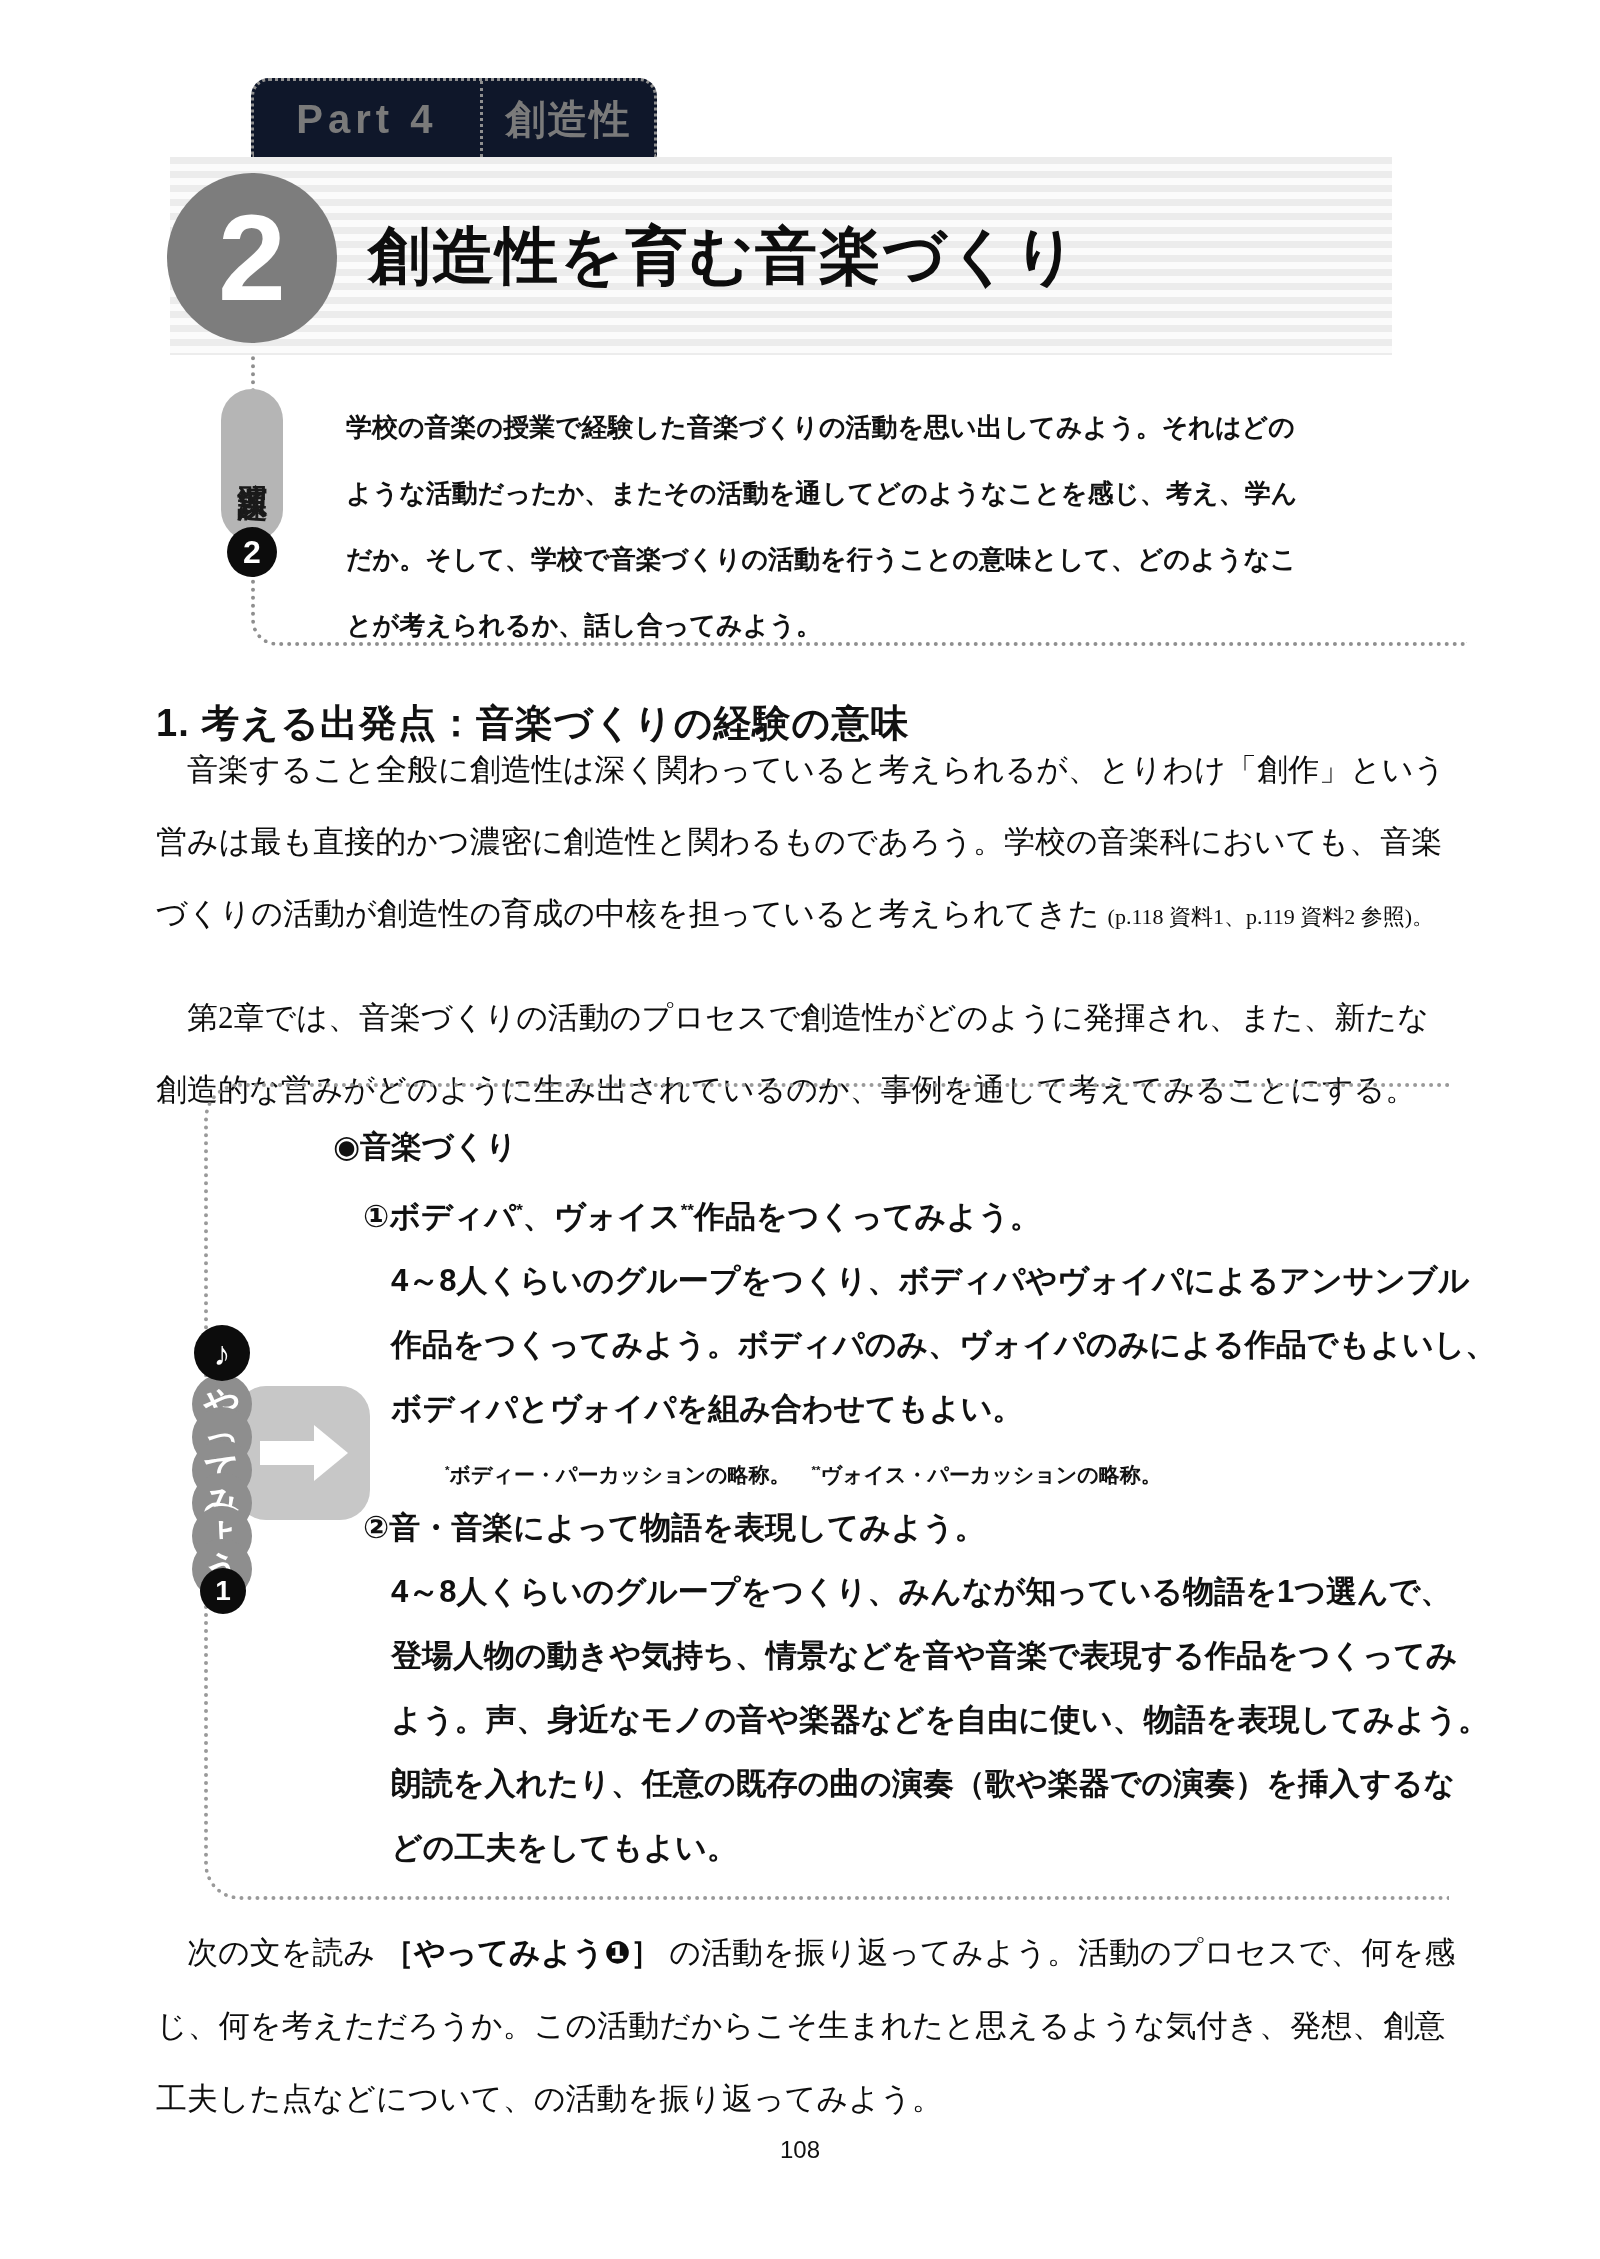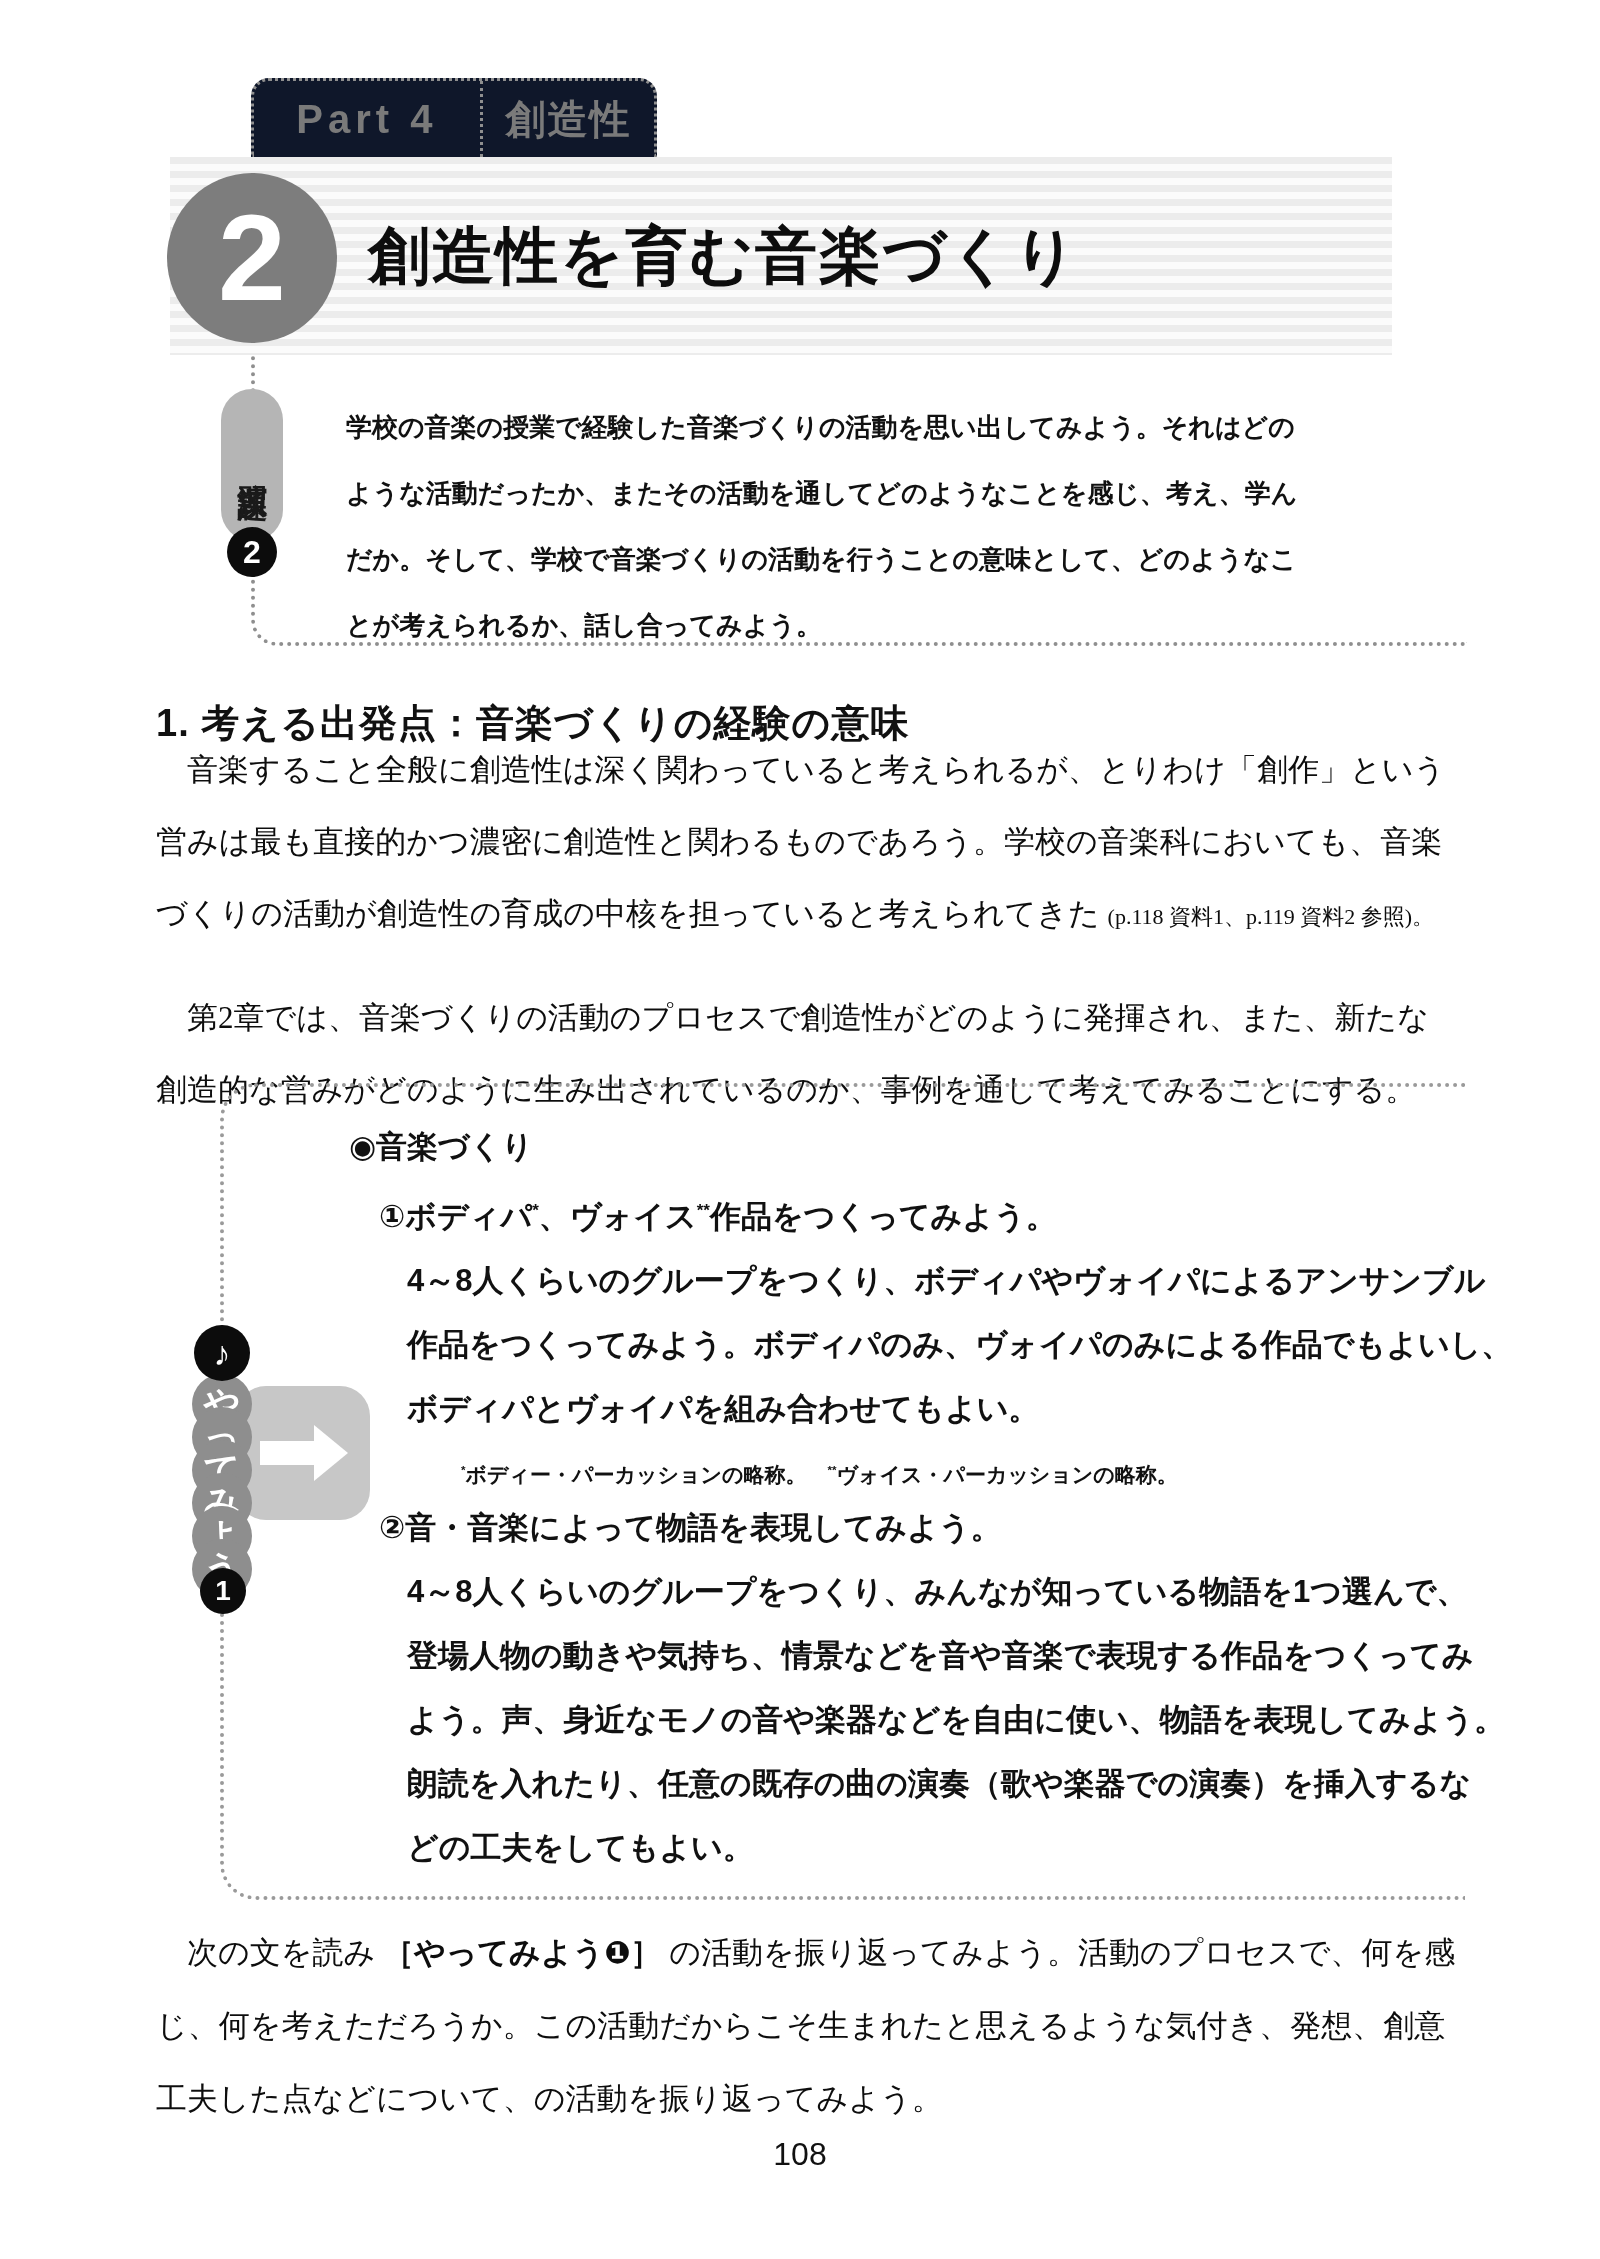--- a/index.html
+++ b/index.html
@@ -60,21 +60,21 @@
 
   
   .bodypara{position:absolute;left:156px;width:1305px;font-size:31px;line-height:72px;color:#0d0d0d;}
   .bodypara .ln{display:block;white-space:nowrap;}
   #para1{top:734px;}
   #para2{top:982px;}
   .ref-small{font-size:22px;}
 
   
   #activity-box{
-    position:absolute;left:220px;top:1083px;width:1245px;height:817px;box-sizing:border-box;
+    position:absolute;left:204px;top:1083px;width:1245px;height:817px;box-sizing:border-box;
     border:4px dotted #9a9a9a;border-right:none;border-radius:36px 0 0 36px;
     padding:28px 10px 0 125px;z-index:1;
   }
   #activity-box .bx{font-size:31px;font-weight:bold;line-height:64px;white-space:nowrap;}
   .indent1{margin-left:30px;}
   .indent2{margin-left:58px;}
   .footnote{margin:14px 0 6px 112px;font-size:21px;font-weight:bold;line-height:30px;}
   .sup{font-size:0.55em;vertical-align:super;font-weight:bold;}
 
   
@@ -102,21 +102,21 @@
     background:#0c0c0c;color:#fff;display:flex;align-items:center;justify-content:center;
     font-size:28px;font-weight:bold;z-index:4;
   }
 
   
   #closing{position:absolute;left:156px;top:1916px;width:1305px;font-size:31px;line-height:73px;color:#0d0d0d;}
   #closing .ln{display:block;white-space:nowrap;}
   .hl-gothic{font-family:"Liberation Sans","DejaVu Sans",sans-serif;font-weight:bold;}
 
   
-  #page-num{position:absolute;left:0;right:0;top:2136px;text-align:center;font-size:32px;color:#111;}
+  #page-num{position:absolute;left:0;right:0;top:2136px;text-align:center;font-size:24px;color:#111;}
 </style>
 </head>
 <body>
 
 <div>
 
   <div id="connector"></div>
 
   <div id="part-tab">
     <div class="part-cell">Part 4</div>

